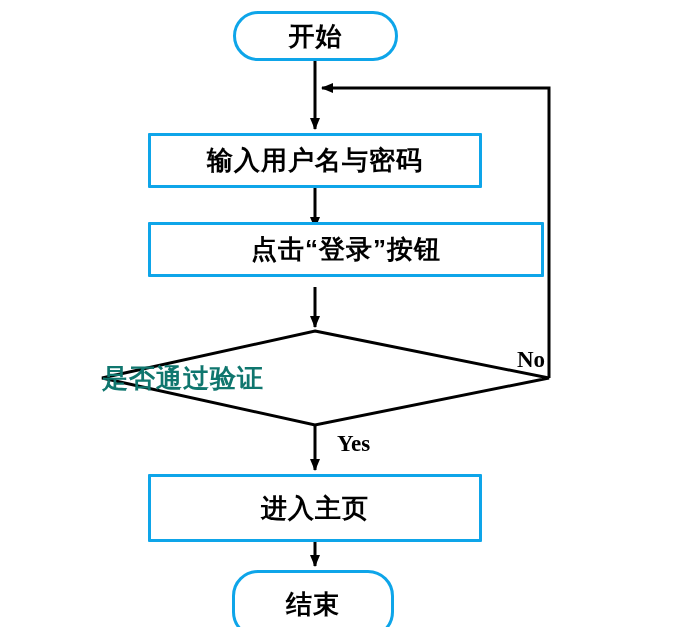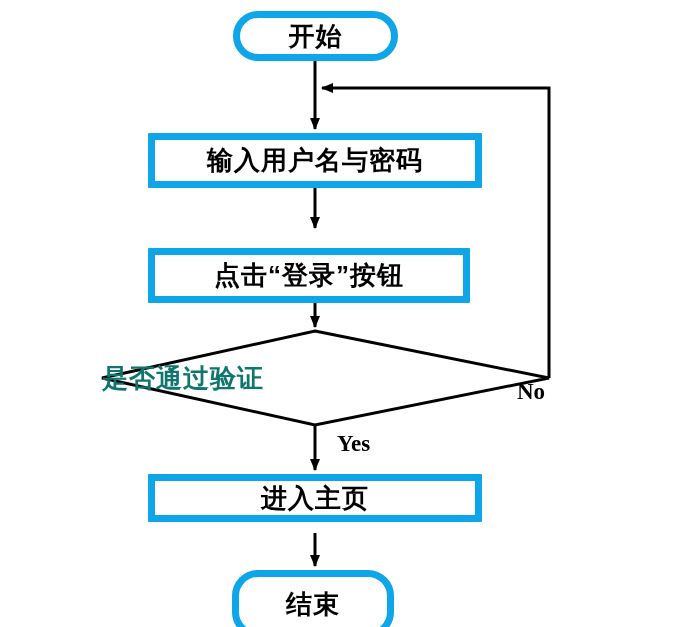--- a/index.html
+++ b/index.html
@@ -16,21 +16,21 @@
     position: absolute;
     left: 0; top: 0;
     width: 691px; height: 627px;
   }
   .node {
     position: absolute;
     display: flex;
     align-items: center;
     justify-content: center;
     background: #ffffff;
-    border: 7px solid #0ea5e9;
+    border: 3px solid #0ea5e9;
     color: #000000;
     font-weight: bold;
     font-size: 26px;
     letter-spacing: 1px;
     white-space: nowrap;
   }
   .terminator { border-radius: 26px; }
   .process { border-radius: 1px; }
   .decision-label {
     position: absolute;
@@ -62,26 +62,26 @@
     font-size: 16px;
     font-weight: normal;
     color: #b9b9b9;
     text-align: right;
     letter-spacing: 0.5px;
     white-space: nowrap;
   }
   
   .n-start  { left: 233px; top: 11px;  width: 165px; height: 50px; }
   .n-input  { left: 148px; top: 133px; width: 334px; height: 55px; }
-  .n-click  { left: 148px; top: 248px; width: 322px; height: 55px; }
+  .n-click  { left: 148px; top: 222px; width: 396px; height: 55px; }
   .n-check  { left: 102px; top: 332px; width: 447px; height: 92px; }
-  .n-home   { left: 148px; top: 474px; width: 334px; height: 48px; }
+  .n-home   { left: 148px; top: 474px; width: 334px; height: 68px; }
   .n-end    { left: 232px; top: 570px; width: 162px; height: 68px; }
   .l-yes    { left: 324px; top: 431px; margin-left: 13px; }
-  .l-no     { left: 517px; top: 347px; margin-top: 32px; }
+  .l-no     { left: 517px; top: 347px; }
 </style>
 </head>
 <body>
 
 <div class="canvas">
 
   <svg class="connectors" viewBox="0 0 691 627" xmlns="http://www.w3.org/2000/svg">
     <defs>
       <marker id="arrow" markerUnits="userSpaceOnUse" markerWidth="14" markerHeight="12" refX="11" refY="5" orient="auto">
         <path d="M0,0 L12,5 L0,10 Z" fill="#000000"></path>

